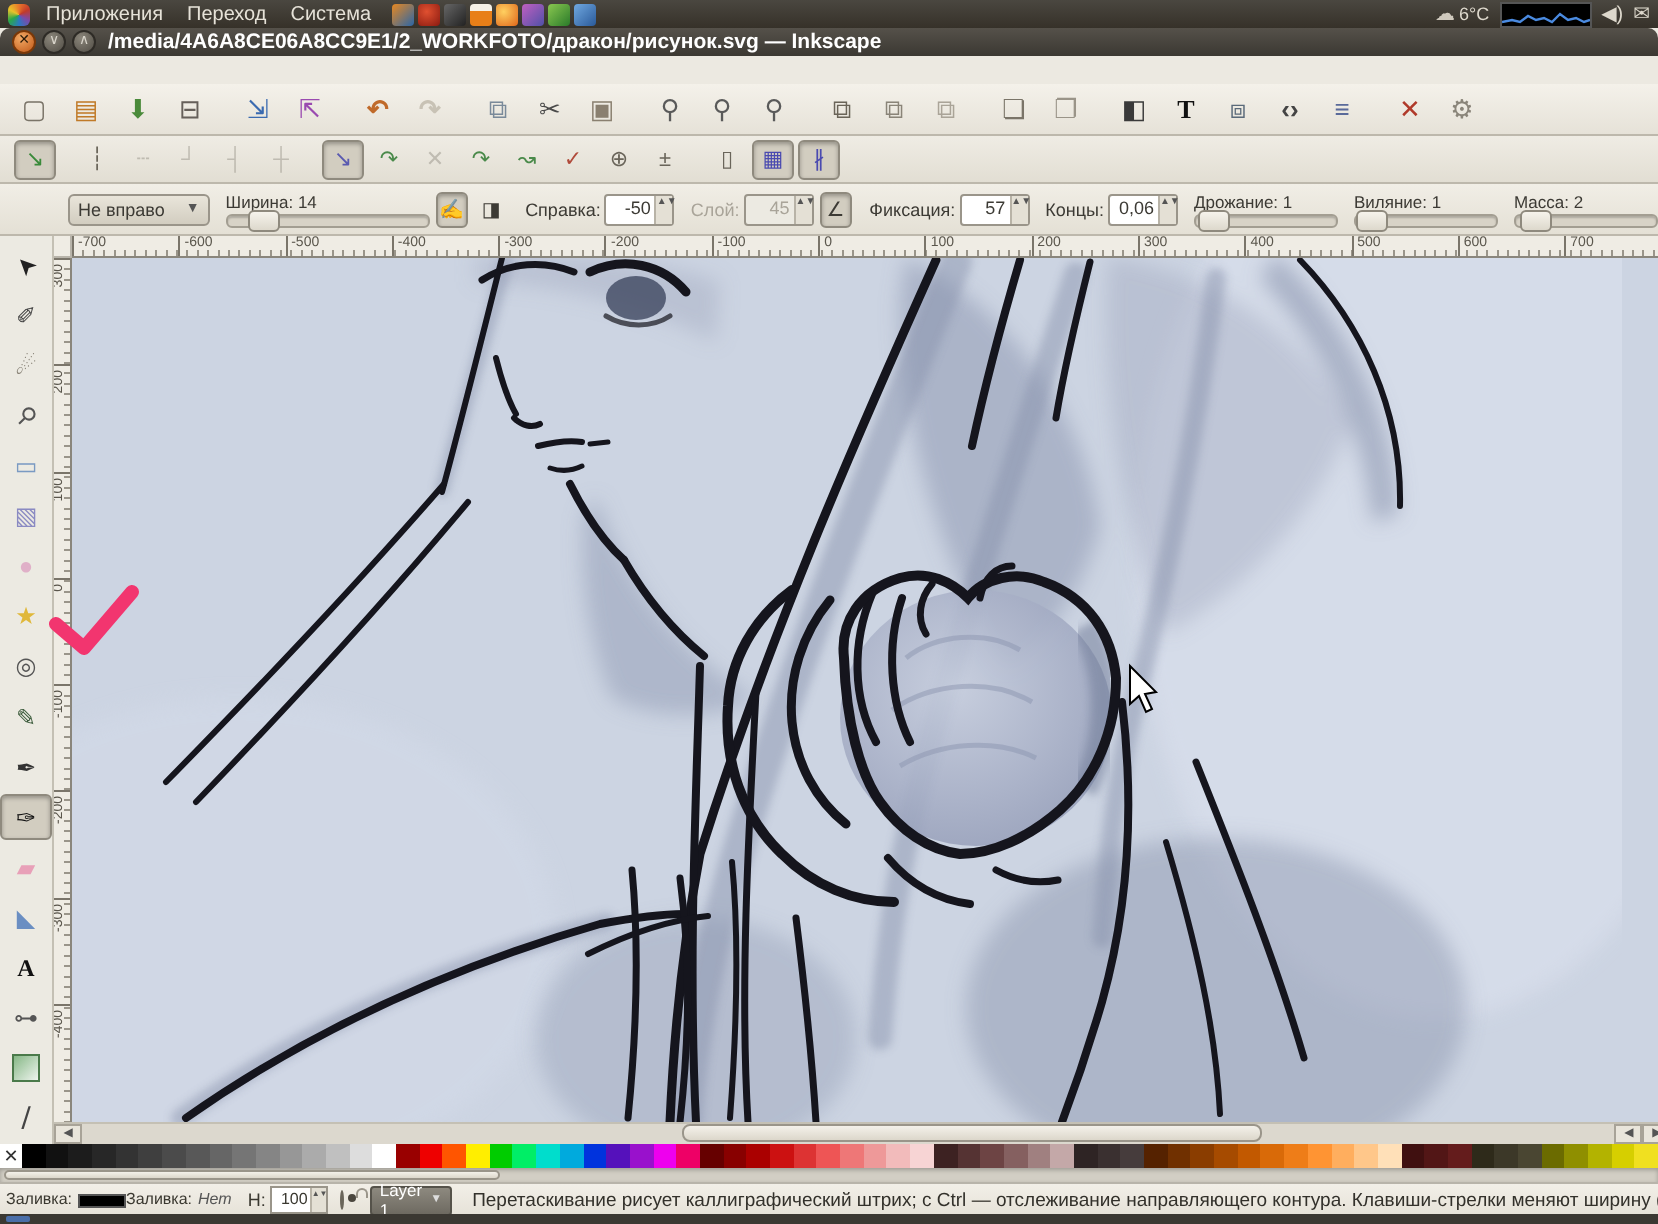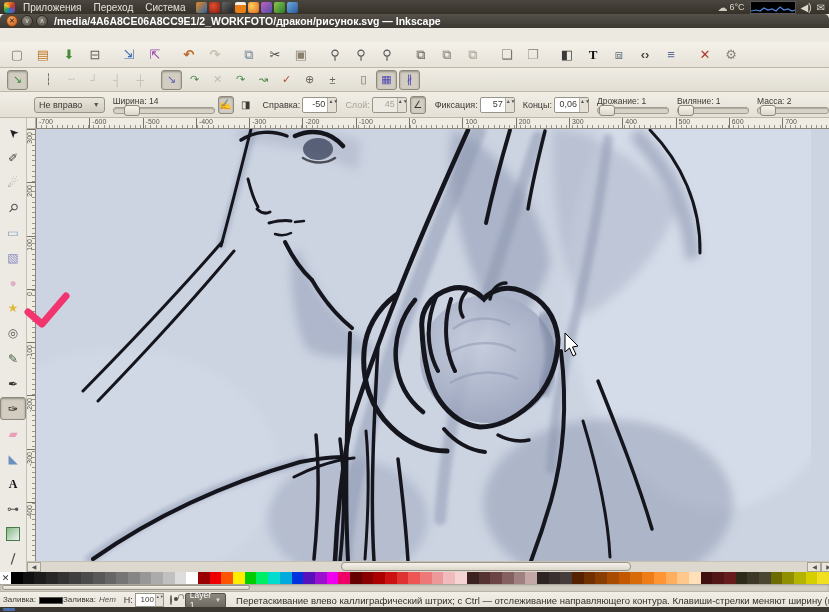--- a/index.html
+++ b/index.html
@@ -900,21 +900,21 @@
     <span class="eye"></span>
     <span class="lock"></span>
     <div class="layer-combo">
       <span>Layer 1</span>
       <span class="arr">▼</span>
     </div>
     <div class="hint">
       
         <span>Перетаскивание</span>
       
-        <span> влево каллиграфический штрих; с </span>
+        <span> рисует каллиграфический штрих; с </span>
       
         <span>Ctrl</span>
       
         <span> — отслеживание направляющего контура. </span>
       
         <span>Клавиши-стрелки</span>
       
         <span> меняют ширину (влево/вправо) и угол (вверх/вниз)</span>
       
     </div>

